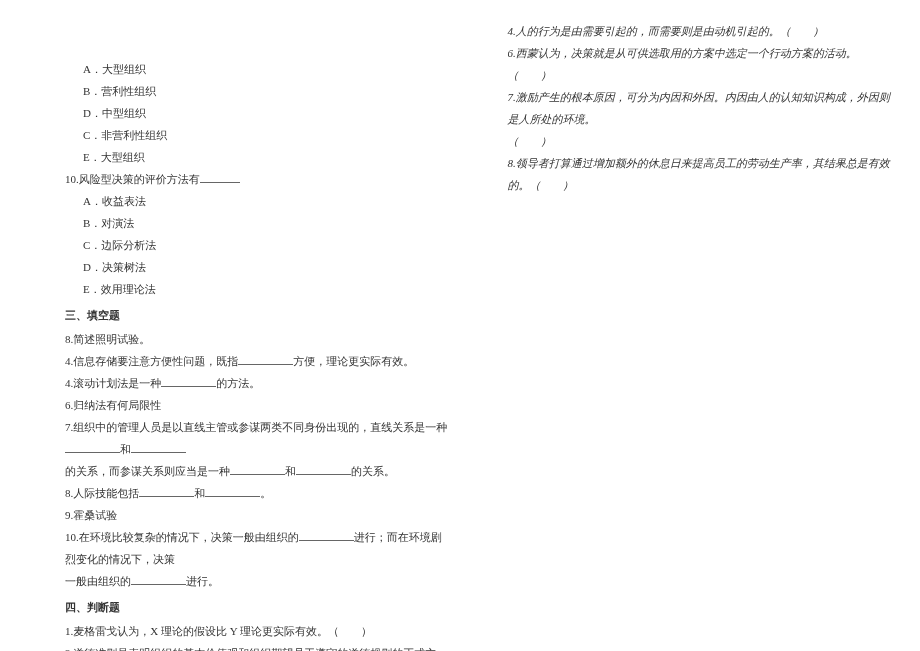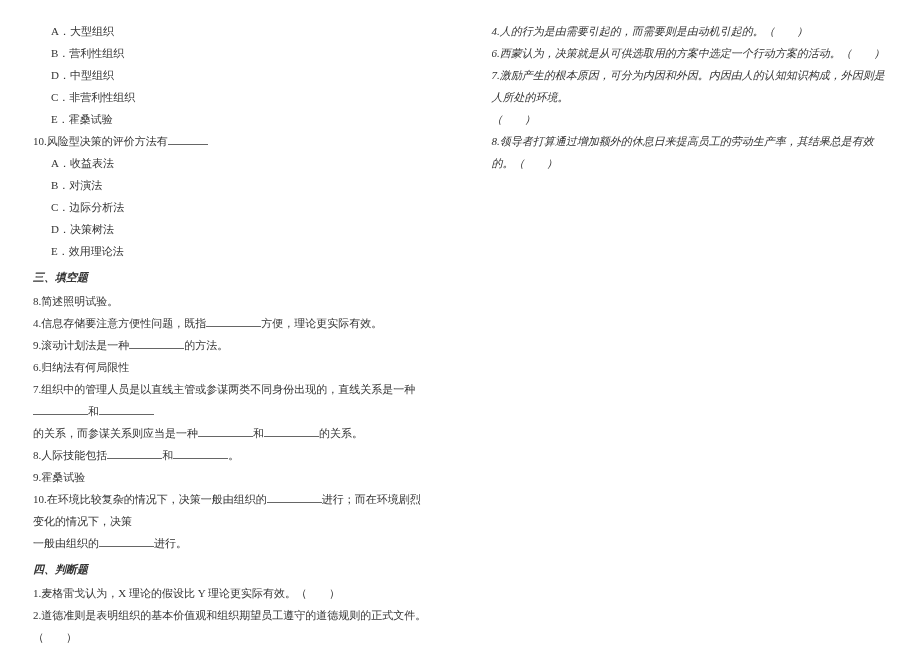--- a/index.html
+++ b/index.html
@@ -12,40 +12,40 @@
       height: 651px;
       background: #ffffff;
       font-family: "SimSun", "宋体", serif;
       font-size: 11px;
       color: #333333;
       display: flex;
       padding: 20px 0;
     }
     .column {
       flex: 1;
-      padding: 0 30px 0 33px;
+      padding: 0 30px 0 65px;
       line-height: 2.0;
+      margin-top: 38px;
     }
     .column-right {
       flex: 1;
       padding: 0 30px 0 30px;
       line-height: 2.0;
       font-style: italic;
     }
     .option-line {
       padding-left: 18px;
     }
     .question-line {
       padding-left: 0;
     }
     .section-header {
       font-weight: bold;
       margin-top: 4px;
       margin-bottom: 2px;
-      font-style: italic;
     }
     .blank {
       display: inline-block;
       border-bottom: 1px solid #666;
       min-width: 40px;
       height: 12px;
       vertical-align: baseline;
     }
     .wide-blank {
       display: inline-block;
@@ -56,39 +56,39 @@
     }
   </style>
 </head>
 <body>
 
 <div class="column">
   <div class="option-line">A．大型组织</div>
   <div class="option-line">B．营利性组织</div>
   <div class="option-line">D．中型组织</div>
   <div class="option-line">C．非营利性组织</div>
-  <div class="option-line">E．霍桑试验</div>
+  <div class="option-line">E．大型组织</div>
 
   <div class="question-line">
     <span>10.风险型决策的评价方法有</span><span class="blank"></span>
   </div>
   <div class="option-line">A．收益表法</div>
   <div class="option-line">B．对演法</div>
   <div class="option-line">C．边际分析法</div>
   <div class="option-line">D．决策树法</div>
   <div class="option-line">E．效用理论法</div>
 
   <div class="section-header">三、填空题</div>
 
   <div class="question-line">8.简述照明试验。</div>
   <div class="question-line">
     <span>4.信息存储要注意方便性问题，既指</span><span class="wide-blank"></span><span>方便，理论更实际有效。</span>
   </div>
   <div class="question-line">
-    <span>9.滚动计划法是一种</span><span class="wide-blank"></span><span>的方法。</span>
+    <span>4.滚动计划法是一种</span><span class="wide-blank"></span><span>的方法。</span>
   </div>
   <div class="question-line">6.归纳法有何局限性</div>
   <div class="question-line">
     <span>7.组织中的管理人员是以直线主管或参谋两类不同身份出现的，直线关系是一种</span><span class="wide-blank"></span><span>和</span><span class="wide-blank"></span>
   </div>
   <div class="question-line">
     <span>的关系，而参谋关系则应当是一种</span><span class="wide-blank"></span><span>和</span><span class="wide-blank"></span><span>的关系。</span>
   </div>
   <div class="question-line">
     <span>8.人际技能包括</span><span class="wide-blank"></span><span>和</span><span class="wide-blank"></span><span>。</span>

